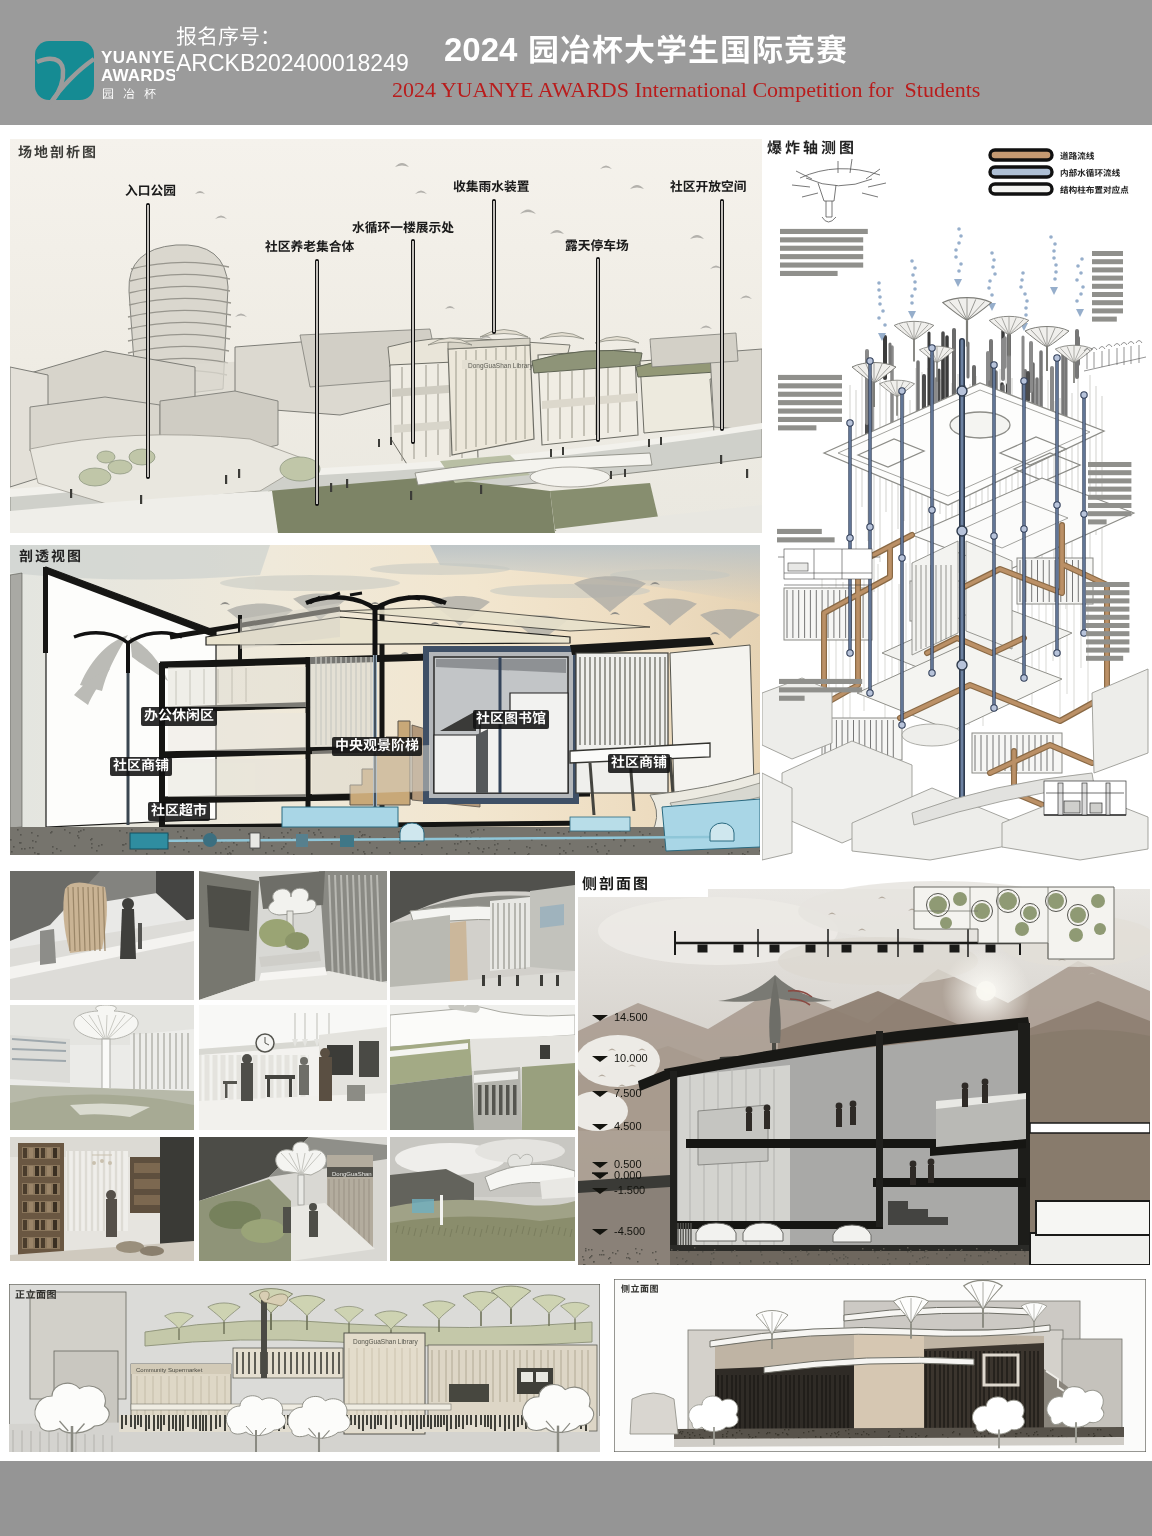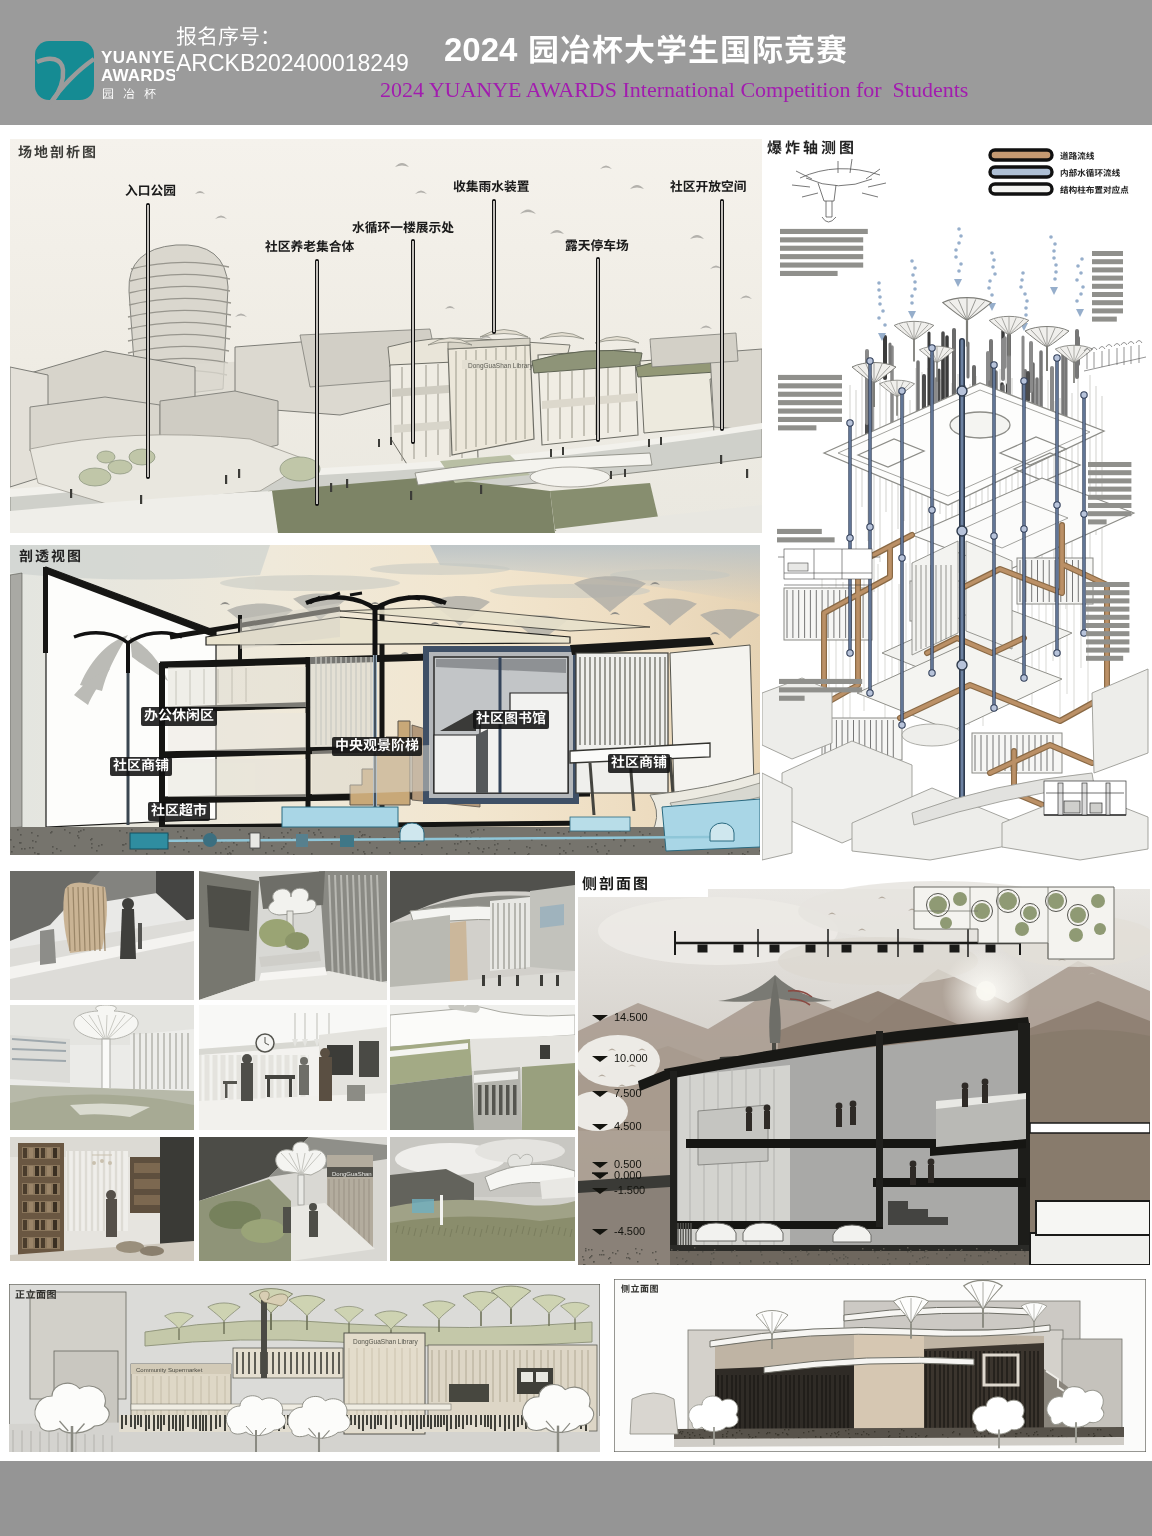--- a/index.html
+++ b/index.html
@@ -45,21 +45,21 @@
       <path transform="translate(96.0,0) scale(0.031000,-0.031000)" d="M432 849C431 767 432 674 422 580H56V456H402C362 283 267 118 37 15C72 -11 108 -54 127 -86C340 16 448 172 503 340C581 145 697 -2 879 -86C898 -52 938 1 968 27C780 103 659 261 592 456H946V580H551C561 674 562 766 563 849Z"></path>
       <path transform="translate(128.0,0) scale(0.031000,-0.031000)" d="M436 346V283H54V173H436V47C436 34 431 29 411 29C390 28 316 28 252 31C270 -1 293 -51 301 -85C386 -85 449 -83 496 -66C544 -49 559 -18 559 44V173H949V283H559V302C645 343 726 398 787 454L711 514L686 508H233V404H550C514 382 474 361 436 346ZM409 819C434 780 460 730 474 691H305L343 709C327 747 287 801 252 840L150 795C175 764 202 725 220 691H67V470H179V585H820V470H938V691H792C820 726 849 766 876 805L752 843C732 797 698 738 666 691H535L594 714C581 755 548 815 515 859Z"></path>
       <path transform="translate(160.0,0) scale(0.031000,-0.031000)" d="M208 837C173 699 108 562 30 477C60 461 114 425 138 405C171 445 202 495 231 551H439V374H166V258H439V56H51V-61H955V56H565V258H865V374H565V551H904V668H565V850H439V668H284C303 714 319 761 332 809Z"></path>
       <path transform="translate(192.0,0) scale(0.031000,-0.031000)" d="M238 227V129H759V227H688L740 256C724 281 692 318 665 346H720V447H550V542H742V646H248V542H439V447H275V346H439V227ZM582 314C605 288 633 254 650 227H550V346H644ZM76 810V-88H198V-39H793V-88H921V810ZM198 72V700H793V72Z"></path>
       <path transform="translate(224.0,0) scale(0.031000,-0.031000)" d="M466 788V676H907V788ZM771 315C815 212 854 78 865 -4L973 35C960 119 916 248 871 349ZM464 345C440 241 398 132 347 63C373 50 419 18 441 1C492 79 543 203 571 320ZM66 809V-88H181V702H272C256 637 233 555 212 494C274 424 286 359 286 311C286 282 280 259 268 250C260 245 250 243 239 243C226 241 211 242 192 244C210 214 221 170 221 141C246 140 272 140 291 143C315 146 336 153 353 165C388 189 402 233 402 297C402 356 389 427 324 507C354 584 389 685 418 769L331 814L313 809ZM420 549V437H616V50C616 38 612 35 599 35C586 35 544 34 504 36C520 0 534 -53 538 -88C606 -88 655 -86 692 -66C730 -46 738 -11 738 48V437H962V549Z"></path>
       <path transform="translate(256.0,0) scale(0.031000,-0.031000)" d="M292 362H703V278H292ZM642 683C634 656 623 623 610 592H390C381 621 367 656 350 683ZM422 831C428 818 434 802 439 786H98V683H342L237 655C247 636 256 614 263 592H52V495H949V592H734L763 659L647 683H904V786H570C562 809 552 835 541 855ZM176 459V181H326C303 93 245 42 31 13C53 -12 82 -61 92 -90C348 -44 421 42 449 181H545V63C545 -40 573 -73 690 -73C713 -73 797 -73 821 -73C914 -73 946 -38 958 103C926 110 876 128 852 147C848 46 842 32 810 32C789 32 723 32 707 32C671 32 665 35 665 64V181H827V459Z"></path>
       <path transform="translate(288.0,0) scale(0.031000,-0.031000)" d="M453 195C421 79 351 28 46 4C64 -19 86 -60 92 -86C431 -49 530 27 571 195ZM517 41C642 8 814 -50 899 -91L964 -6C907 18 819 48 731 74H810V229C841 213 872 199 904 189C920 217 953 259 978 281C908 297 838 325 780 359H945V441H702V480H830V541H702V581H837V618H938V789H584C576 813 562 841 549 863L429 832C436 819 442 804 448 789H65V618H167V581H300V541H178V480H300V441H59V359H246C183 317 102 283 23 264C47 243 78 202 94 176C133 189 172 205 209 226V65H318V217H697V84C655 96 613 107 577 115ZM590 682V646H411V682H300V646H174V699H824V646H702V682ZM411 581H590V541H411ZM411 480H590V441H411ZM383 359H636C654 339 674 321 696 303H325C346 321 366 340 383 359Z"></path>
     </g>
   </svg>
 
-<div class="abs" style="left:380px;top:77px;color:#a21caf;font-size:22px;font-family:'Liberation Serif',serif;">2024 YUANYE AWARDS International Competition for&nbsp; Students</div>
+<div class="abs" style="left:392px;top:77px;color:#b91c1c;font-size:22px;font-family:'Liberation Serif',serif;">2024 YUANYE AWARDS International Competition for&nbsp; Students</div>
 
 <svg class="abs" style="left:10px;top:139px;" width="752" height="394" viewBox="0 0 752 394">
   <defs>
     <linearGradient id="skyA" x1="0" y1="0" x2="0" y2="1">
       <stop offset="0" stop-color="#f5f2ec"></stop>
       <stop offset="0.55" stop-color="#efece4"></stop>
       <stop offset="1" stop-color="#eae8e0"></stop>
     </linearGradient>
   </defs>
 

